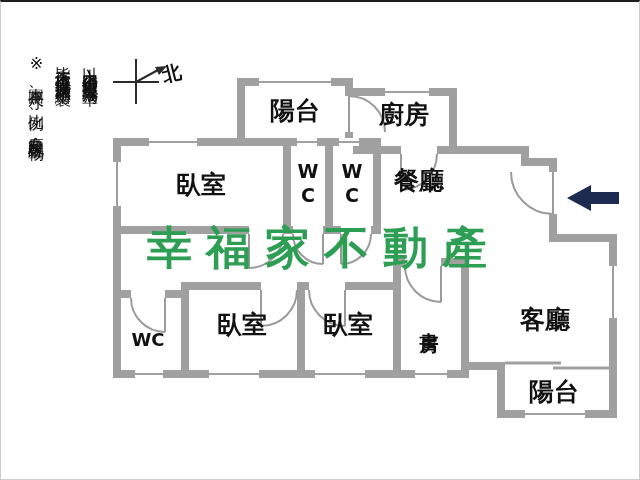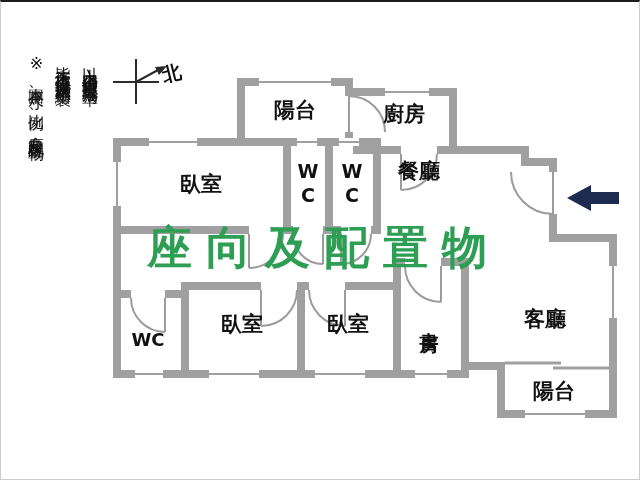--- a/index.html
+++ b/index.html
@@ -6,21 +6,21 @@
   .page{
     position:relative;width:640px;height:480px;background:#ffffff;overflow:hidden;
     box-sizing:border-box;
     border-top:2px solid #1c1c1c;border-left:1px solid #ccc;border-right:1px solid #ccc;border-bottom:1px solid #ccc;
     font-family:"DejaVu Sans","Liberation Sans",sans-serif;
   }
   .w{position:absolute;background:#a0a0a0;z-index:1;}
   .overlay{position:absolute;left:0;top:0;width:640px;height:480px;z-index:3;pointer-events:none;}
   .lbl{
     position:absolute;transform:translate(-50%,-50%);
-    font-weight:700;font-size:21px;color:#111;white-space:nowrap;z-index:5;
+    font-weight:700;font-size:25px;color:#111;white-space:nowrap;z-index:5;
   }
   .lbl.small{font-size:18px;}
   .vlabel{
     writing-mode:vertical-rl;text-orientation:upright;letter-spacing:2px;font-size:19px;
   }
   .watermark{
     position:absolute;left:323px;top:246px;transform:translate(-50%,-50%);
     font-size:45px;font-weight:700;letter-spacing:14px;white-space:nowrap;
     color:#2d9e54;z-index:9;
   }
@@ -119,23 +119,23 @@
       <text x="163" y="80" font-size="19" font-weight="bold" fill="#111" transform="rotate(-14 163 80)">北</text>
     </g>
     <polygon fill="#1d2b50" points="566,196 590,183 590,190 618,190 618,202 590,202 590,209"></polygon>
   </svg>
 
   <div class="lbl" style="left:294px;top:108px">陽台</div>
   <div class="lbl" style="left:403px;top:112px">廚房</div>
   <div class="lbl" style="left:200px;top:182px">臥室</div>
   <div class="lbl vlabel" style="left:307px;top:182px">WC</div>
   <div class="lbl vlabel" style="left:351px;top:182px">WC</div>
-  <div class="lbl" style="left:418px;top:169px">餐廳</div>
+  <div class="lbl" style="left:418px;top:178px">餐廳</div>
   <div class="lbl small" style="left:147px;top:337px">WC</div>
   <div class="lbl" style="left:241px;top:322px">臥室</div>
   <div class="lbl" style="left:347px;top:322px">臥室</div>
   <div class="lbl vlabel" style="left:429px;top:316px">書房</div>
   <div class="lbl" style="left:544px;top:317px">客廳</div>
   <div class="lbl" style="left:553px;top:389px">陽台</div>
 
-  <div class="watermark">座向及配置物</div>
+  <div class="watermark">幸福家不動產</div>
 
 </div>
 
 </body></html>

